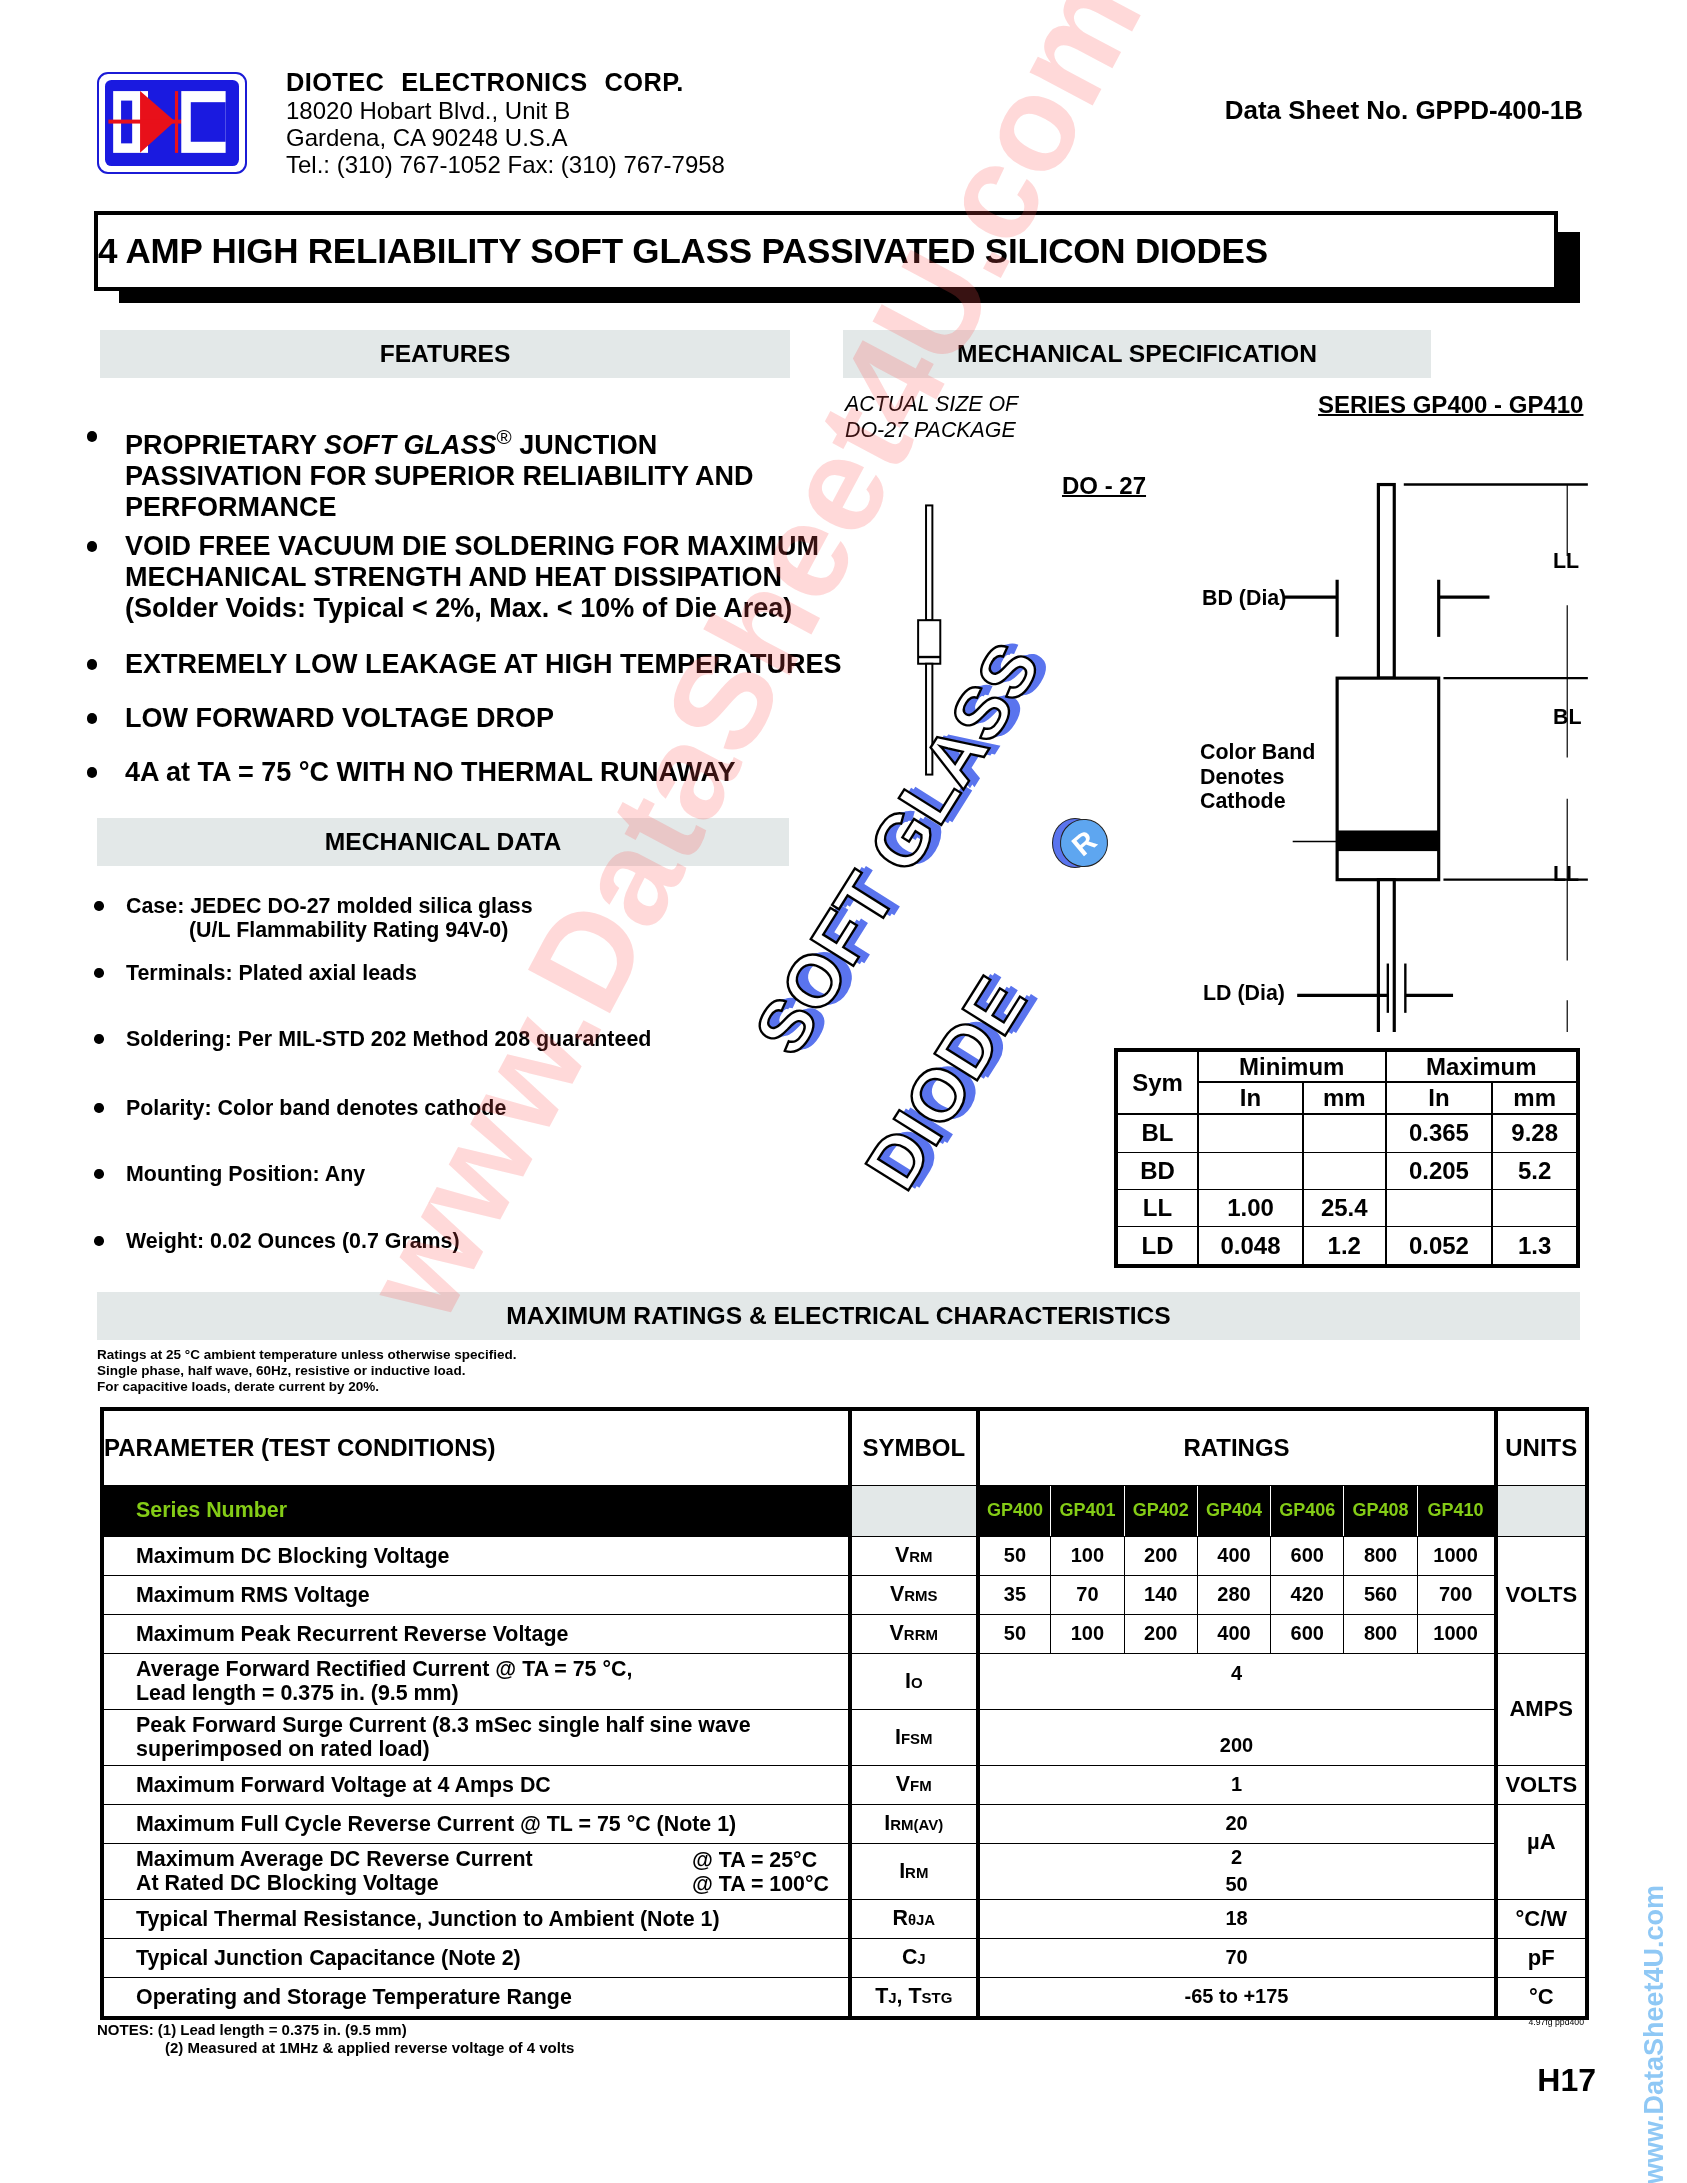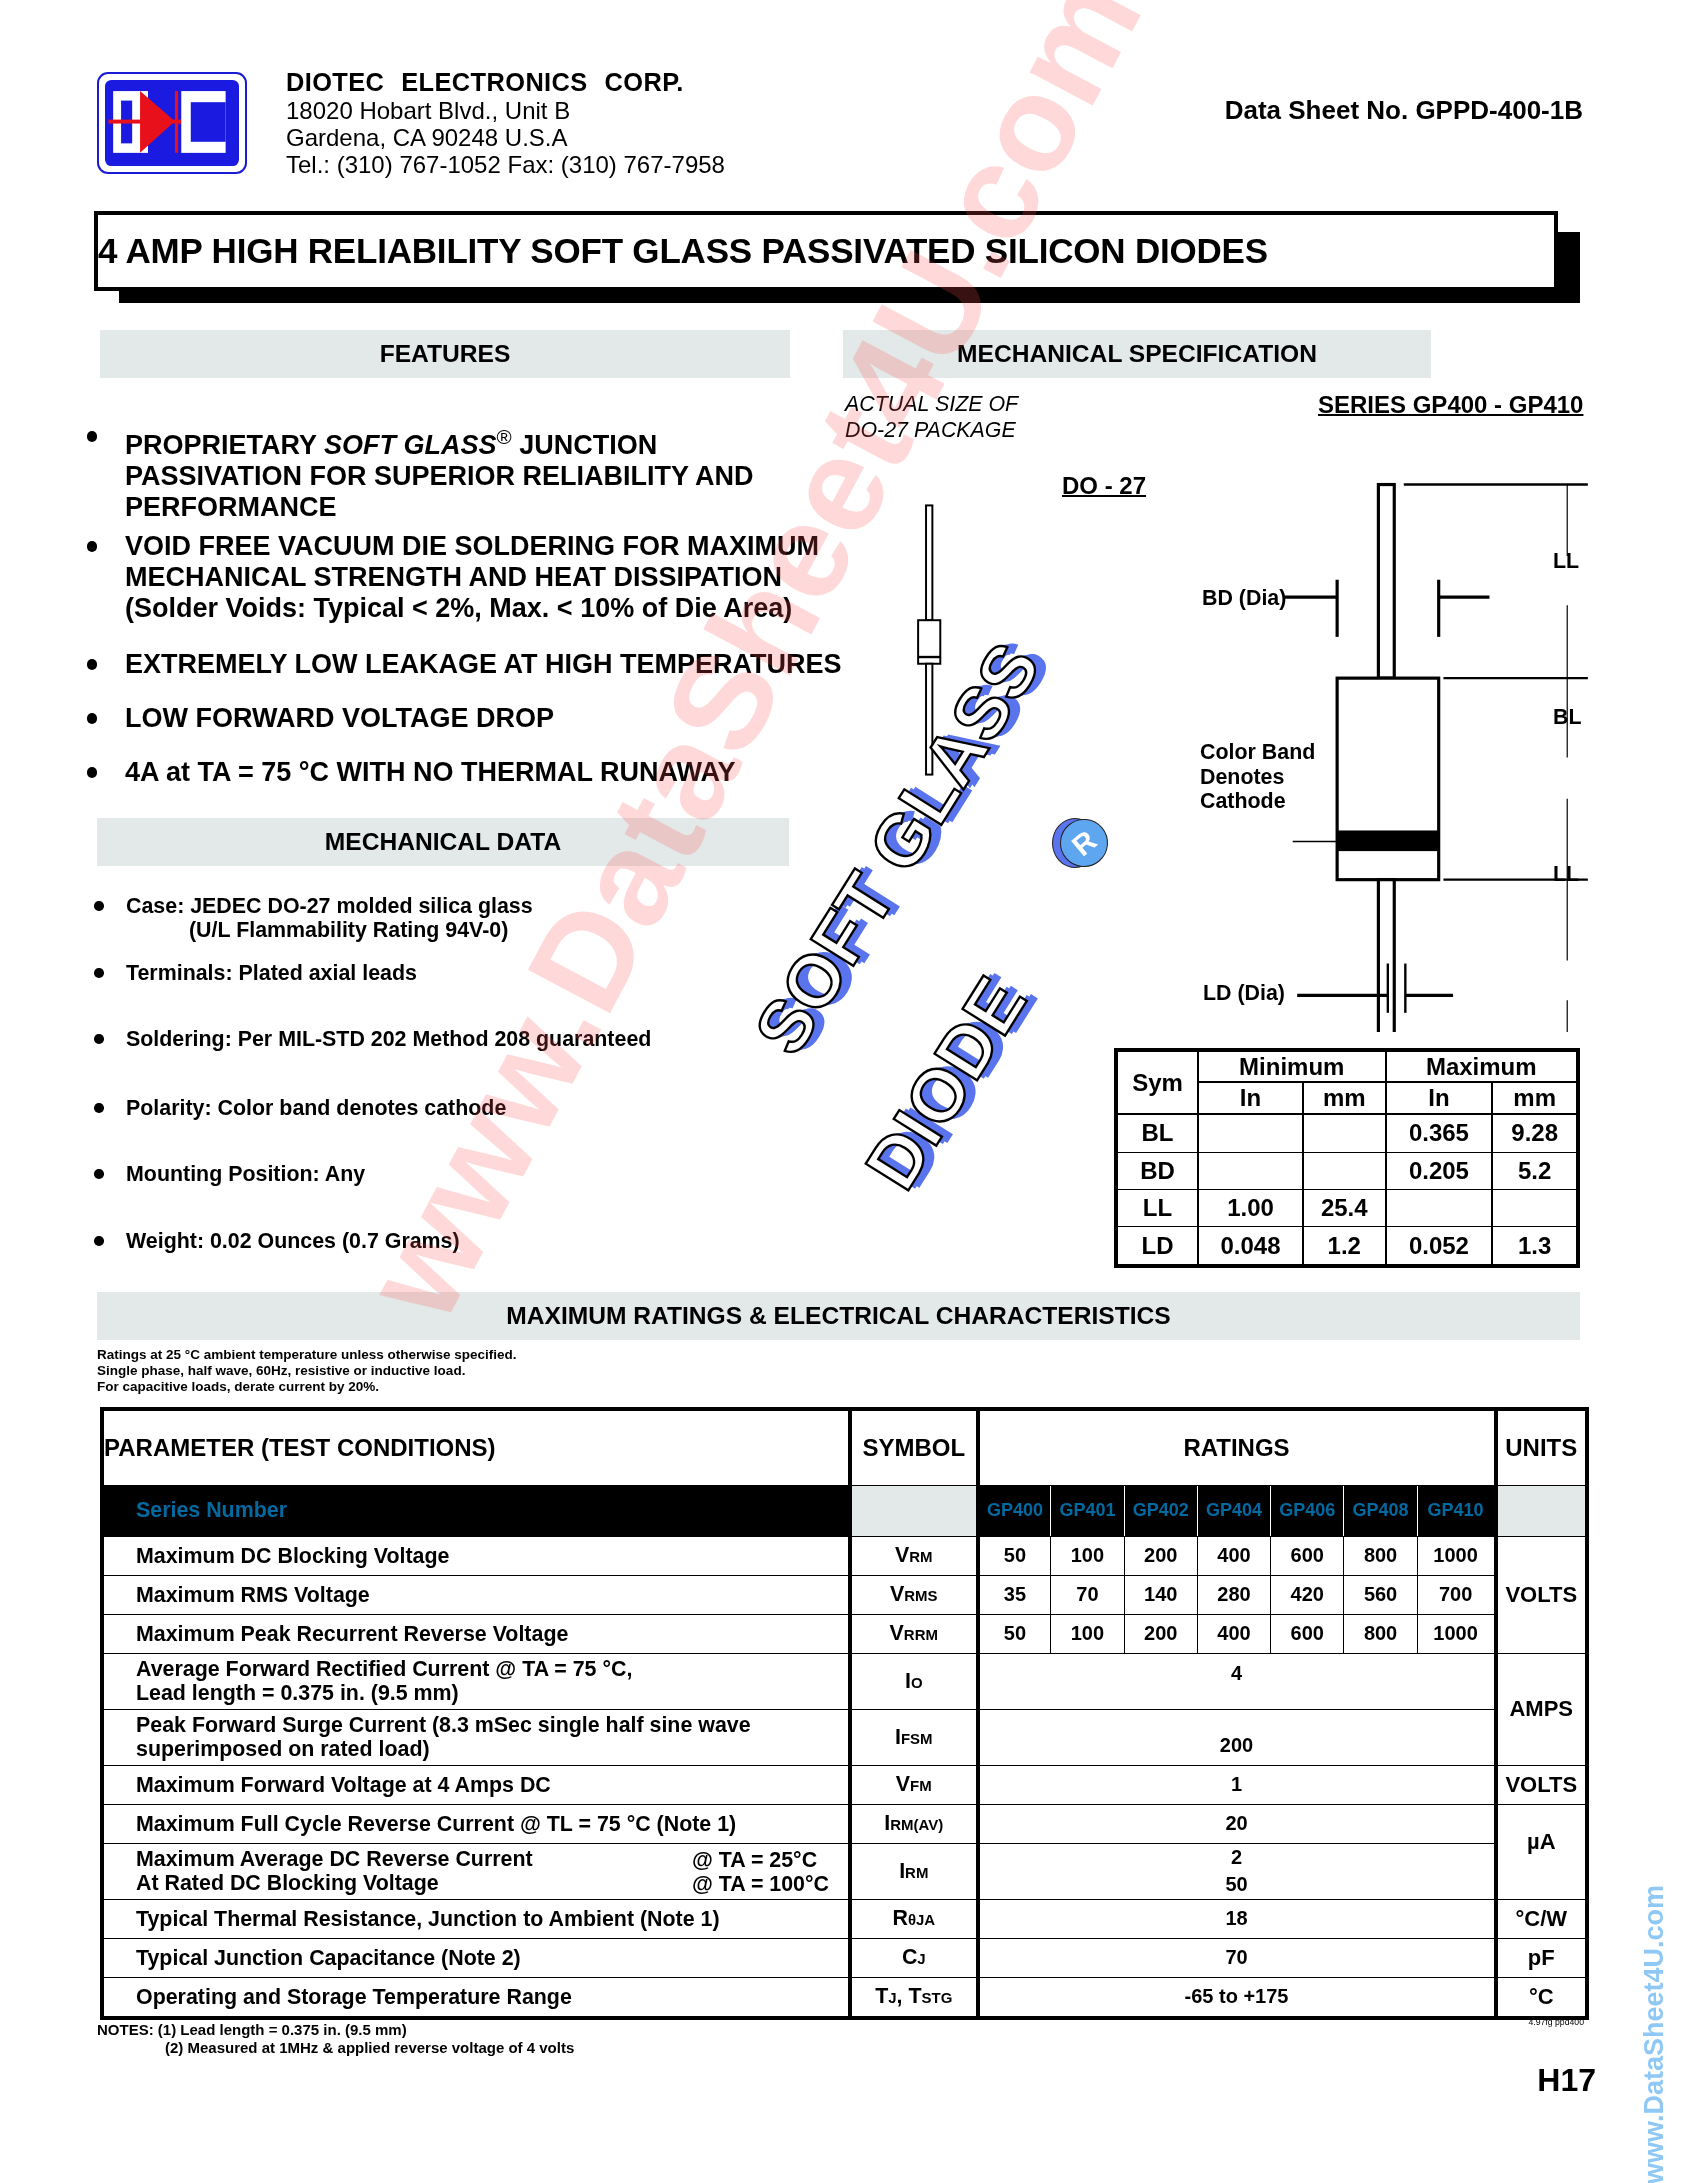--- a/index.html
+++ b/index.html
@@ -31,21 +31,21 @@
   .dim tr.thin td{border-top:1.2px solid #000;border-bottom:1.2px solid #000;}
   
   .notes-small{left:97px;font-size:13.5px;font-weight:bold;}
   .rt{left:100px;top:1407px;width:1489px;border:4.8px solid #000;font-size:21.4px;}
   .rt td{border-bottom:1.6px solid #000;padding:0;height:38px;}
   .rt .vb{border-left:4px solid #000;}
   .rt .param{padding-left:32px;font-weight:bold;text-align:left;line-height:24px;margin-top:18px;}
   .rt .sym{text-align:center;font-weight:bold;font-size:21.4px;}
   .rt .val{text-align:center;font-weight:bold;font-size:20px;border-left:0.8px solid #000;}
   .rt .unit{text-align:center;font-weight:bold;font-size:22px;}
-  .rt .series td{background:#000;color:#0369a1;font-weight:bold;}
+  .rt .series td{background:#000;color:#84cc16;font-weight:bold;}
   .rt .series td.gray{background:#e3e8e8;}
   .sub{font-size:0.7em;}
   .foot{left:97px;font-size:15px;font-weight:bold;}
   .h17{right:91px;top:2062px;font-size:32px;font-weight:bold;}
   .code{right:103px;top:2017px;font-size:8.7px;}
   .wm-side{left:1639px;top:2013px;width:32px;height:171px;color:#8fc8f5;font-weight:bold;font-size:27px;writing-mode:vertical-rl;transform:rotate(180deg);text-align:center;}
   .wm-diag{left:333px;top:1270px;font-size:135px;font-weight:bold;color:rgba(255,80,80,0.22);transform:rotate(-62deg);transform-origin:left top;white-space:nowrap;}
 </style>
 </head>
 <body>

